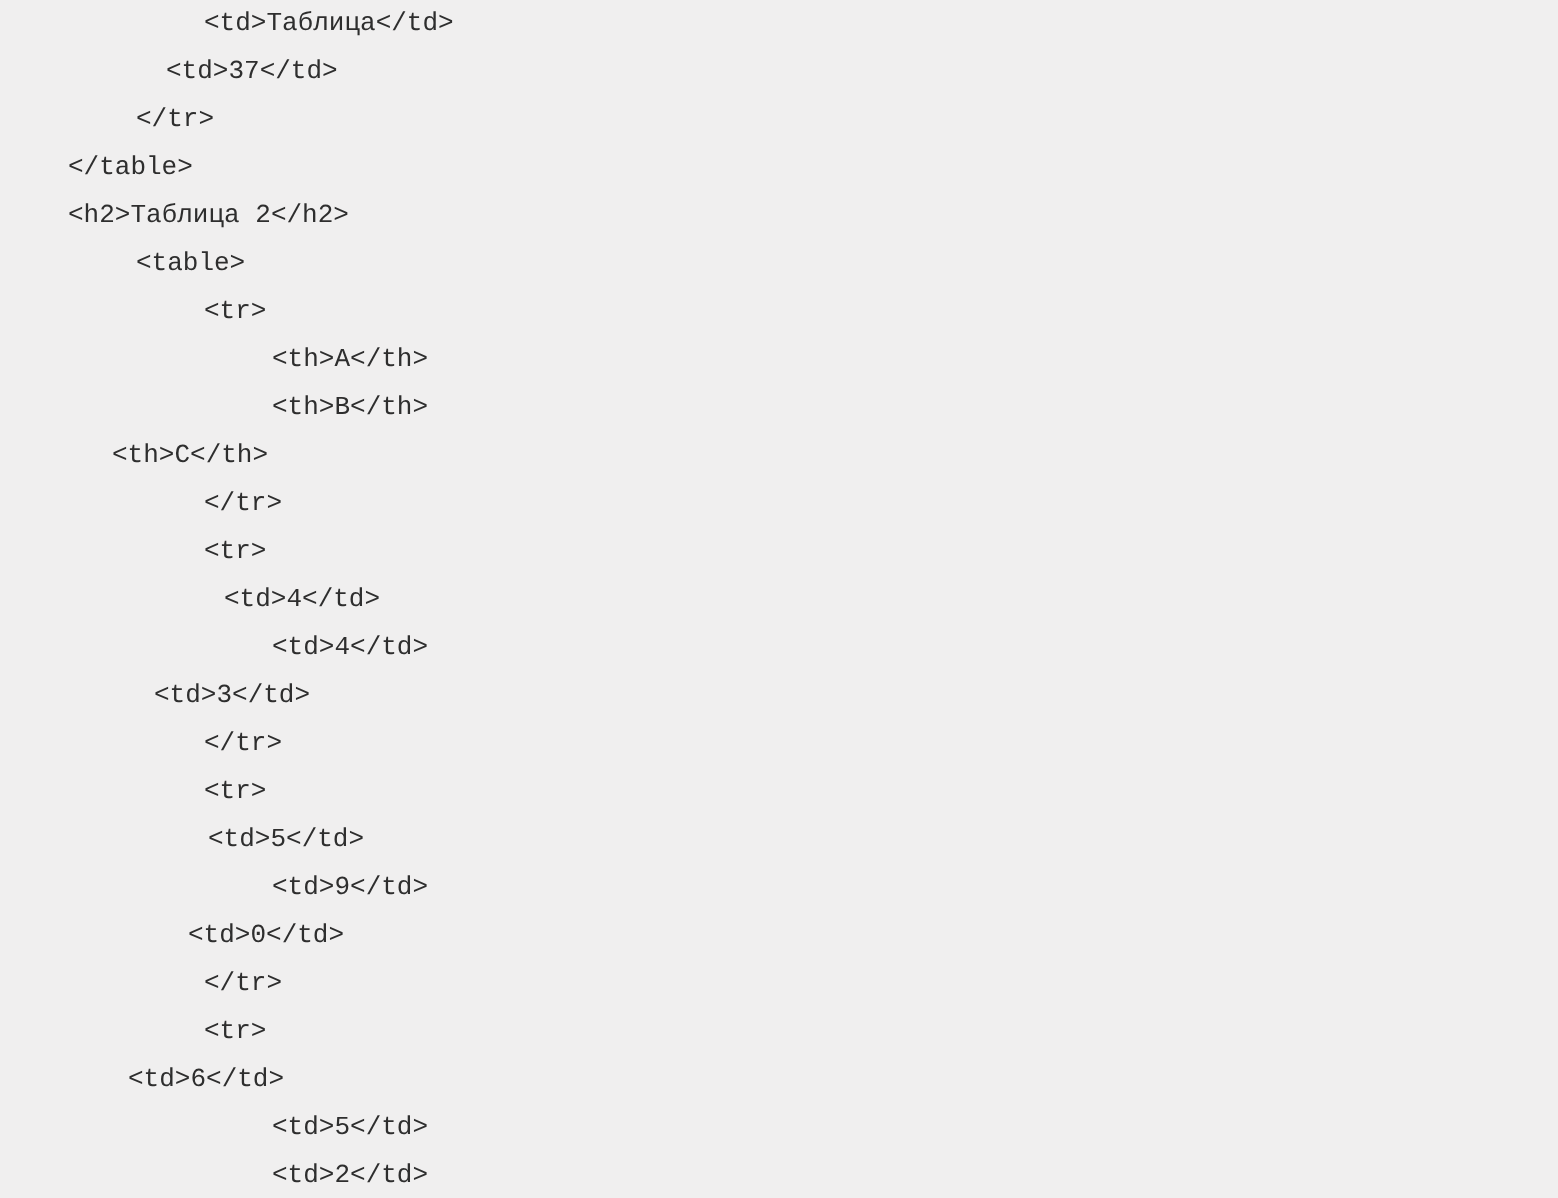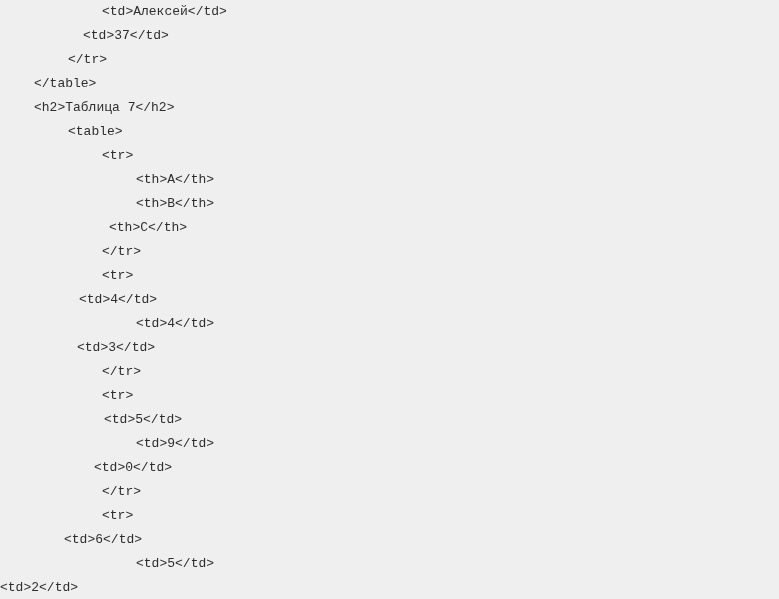--- a/index.html
+++ b/index.html
@@ -16,37 +16,37 @@
     font-family: Consolas, "Liberation Mono", Menlo, monospace;
     font-size: 13px;
     line-height: 24px;
     color: #2e2e2e;
     white-space: pre;
   }
 </style>
 </head>
 <body>
 
-<pre class="code" id="code-block"><span style="display:inline-block;padding-left:102.0px"><span>&lt;td&gt;</span><span>Алексей</span><span>&lt;/td&gt;</span></span>
+<pre class="code" id="code-block"><span style="display:inline-block;padding-left:102.0px"><span>&lt;td&gt;</span><span>Таблица</span><span>&lt;/td&gt;</span></span>
 <span style="display:inline-block;padding-left:83px"><span>&lt;td&gt;</span><span>37</span><span>&lt;/td&gt;</span></span>
 <span style="display:inline-block;padding-left:68.0px"><span>&lt;/tr&gt;</span></span>
 <span style="display:inline-block;padding-left:34.0px"><span>&lt;/table&gt;</span></span>
-<span style="display:inline-block;padding-left:34.0px"><span>&lt;h2&gt;</span><span>Таблица 7</span><span>&lt;/h2&gt;</span></span>
+<span style="display:inline-block;padding-left:34.0px"><span>&lt;h2&gt;</span><span>Таблица 2</span><span>&lt;/h2&gt;</span></span>
 <span style="display:inline-block;padding-left:68.0px"><span>&lt;table&gt;</span></span>
 <span style="display:inline-block;padding-left:102.0px"><span>&lt;tr&gt;</span></span>
 <span style="display:inline-block;padding-left:136.0px"><span>&lt;th&gt;</span><span>A</span><span>&lt;/th&gt;</span></span>
 <span style="display:inline-block;padding-left:136.0px"><span>&lt;th&gt;</span><span>B</span><span>&lt;/th&gt;</span></span>
-<span style="display:inline-block;padding-left:109px"><span>&lt;th&gt;</span><span>C</span><span>&lt;/th&gt;</span></span>
+<span style="display:inline-block;padding-left:56px"><span>&lt;th&gt;</span><span>C</span><span>&lt;/th&gt;</span></span>
 <span style="display:inline-block;padding-left:102.0px"><span>&lt;/tr&gt;</span></span>
 <span style="display:inline-block;padding-left:102.0px"><span>&lt;tr&gt;</span></span>
-<span style="display:inline-block;padding-left:79px"><span>&lt;td&gt;</span><span>4</span><span>&lt;/td&gt;</span></span>
+<span style="display:inline-block;padding-left:112px"><span>&lt;td&gt;</span><span>4</span><span>&lt;/td&gt;</span></span>
 <span style="display:inline-block;padding-left:136.0px"><span>&lt;td&gt;</span><span>4</span><span>&lt;/td&gt;</span></span>
 <span style="display:inline-block;padding-left:77px"><span>&lt;td&gt;</span><span>3</span><span>&lt;/td&gt;</span></span>
 <span style="display:inline-block;padding-left:102.0px"><span>&lt;/tr&gt;</span></span>
 <span style="display:inline-block;padding-left:102.0px"><span>&lt;tr&gt;</span></span>
 <span style="display:inline-block;padding-left:104px"><span>&lt;td&gt;</span><span>5</span><span>&lt;/td&gt;</span></span>
 <span style="display:inline-block;padding-left:136.0px"><span>&lt;td&gt;</span><span>9</span><span>&lt;/td&gt;</span></span>
 <span style="display:inline-block;padding-left:94px"><span>&lt;td&gt;</span><span>0</span><span>&lt;/td&gt;</span></span>
 <span style="display:inline-block;padding-left:102.0px"><span>&lt;/tr&gt;</span></span>
 <span style="display:inline-block;padding-left:102.0px"><span>&lt;tr&gt;</span></span>
 <span style="display:inline-block;padding-left:64px"><span>&lt;td&gt;</span><span>6</span><span>&lt;/td&gt;</span></span>
 <span style="display:inline-block;padding-left:136.0px"><span>&lt;td&gt;</span><span>5</span><span>&lt;/td&gt;</span></span>
-<span style="display:inline-block;"><span>&lt;td&gt;</span><span>2</span><span>&lt;/td&gt;</span></span></pre>
+<span style="display:inline-block;padding-left:136.0px"><span>&lt;td&gt;</span><span>2</span><span>&lt;/td&gt;</span></span></pre>
 
 </body></html>

